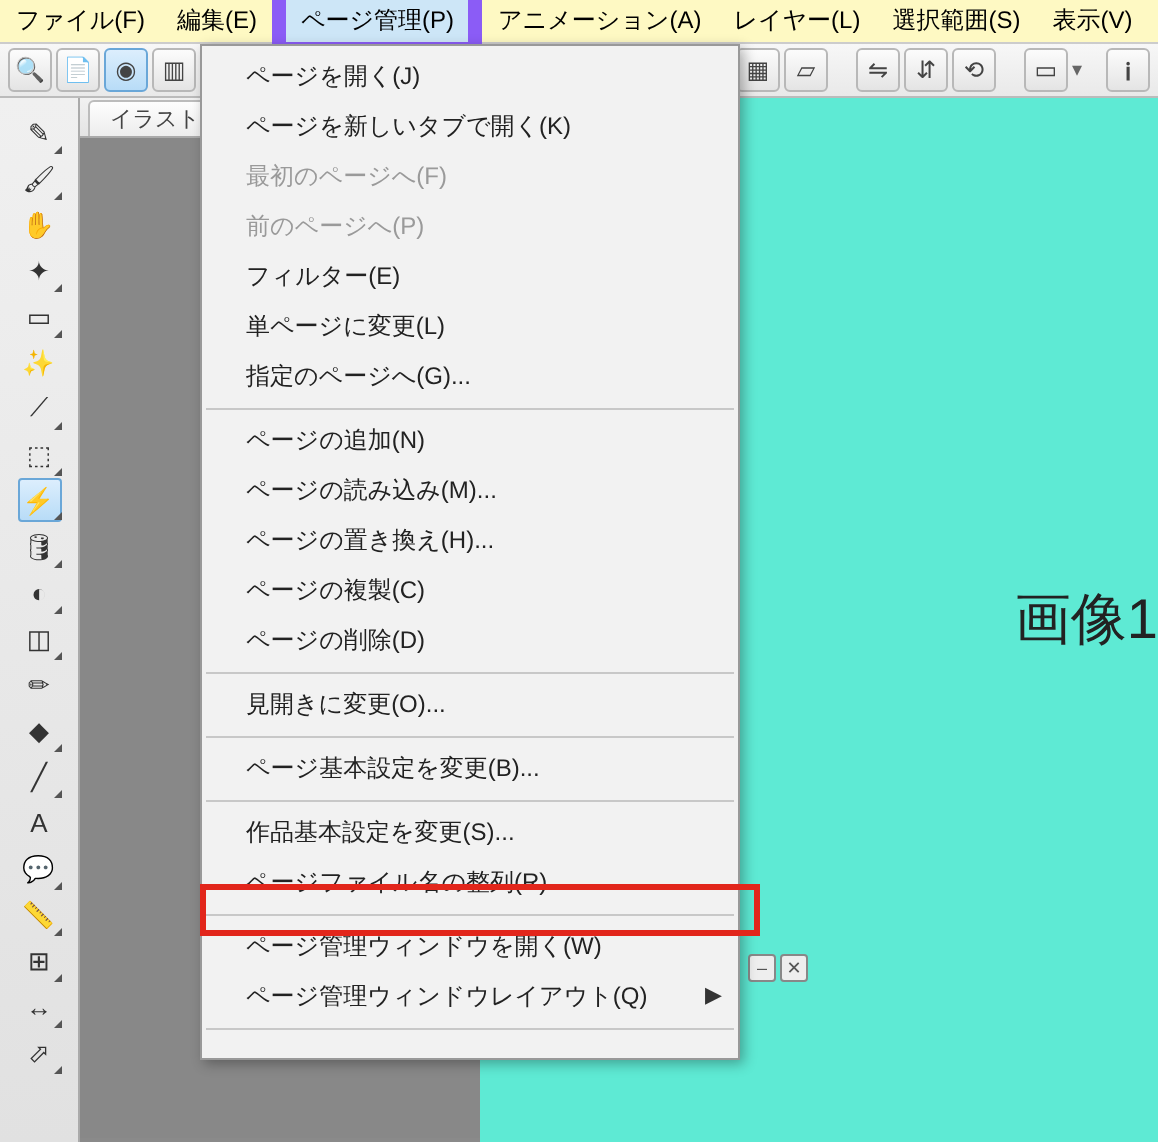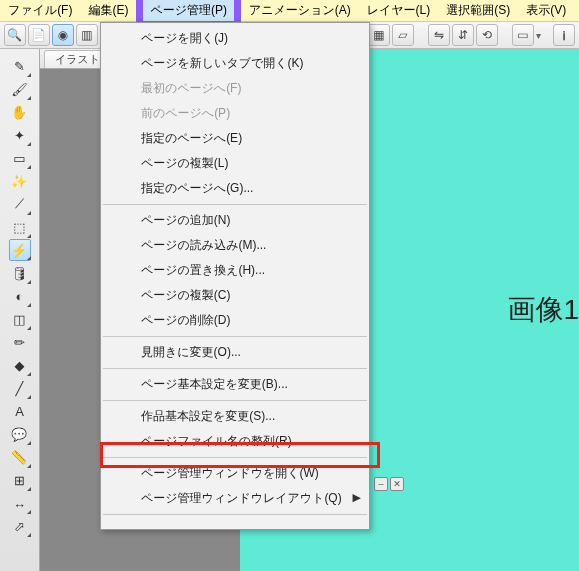--- a/index.html
+++ b/index.html
@@ -22,21 +22,21 @@
   .ltool { width: 20px; height: 22px; display:flex; align-items:center; justify-content:center; font-size:13px; color:#333; position: relative; }
   .ltool.active { background: linear-gradient(#dceefd,#b8dcf7); border:1px solid #6aa7d8; border-radius:2px; width:22px; }
   .ltool .tri { position:absolute; right:-1px; bottom:0; width:0;height:0;border-left:4px solid transparent; border-bottom:4px solid #555; }
 
   .doc-tab-bar { position:absolute; top:0; left:40px; height:20px; background: linear-gradient(#f1f1f1,#e4e4e4); border-bottom:1px solid #aaa; padding-left:4px; width:200px; display:flex; align-items:center; font-size:11px; }
   .doc-tab { background: linear-gradient(#fefefe,#ededed); border:1px solid #bcbcbc; border-bottom:none; padding:2px 10px; border-radius:3px 3px 0 0; height:18px; display:flex; align-items:center; color:#444; }
 
   .canvas { position:absolute; top:20px; left:40px; width:200px; height:500px; background:#888; }
 
   .dropdown { position:absolute; top:-27px; left:100px; width:270px; background:#f2f2f2; border:1px solid #999; box-shadow:2px 2px 6px rgba(0,0,0,0.3); padding:3px 0; font-size:12px; }
-  .dropdown .dd-item { padding:4px 20px 4px 40px; color:#222; white-space:nowrap; position:relative; }
+  .dropdown .dd-item { padding:4px 20px 4px 22px; color:#222; white-space:nowrap; position:relative; }
   .dropdown .dd-item.disabled { color:#9a9a9a; }
   .dropdown .dd-item .arrow { position:absolute; right:8px; top:5px; font-size:11px; color:#333; }
   .dropdown hr { border:none; border-top:1px solid #c8c8c8; margin:3px 2px; }
 
   .highlight-box { position:absolute; border:3px solid #e2261b; pointer-events:none; }
 
   .right-panel { position:absolute; top:0; left:240px; right:0; bottom:0; background:#5eead4; display:flex; align-items:center; justify-content:flex-end; }
   .big-label { font-size:28px; color:#222; }
 
   .pal-bar { position:absolute; top:427px; left:374px; height:16px; display:flex; align-items:center; gap:2px; }
@@ -195,22 +195,22 @@
   <div class="pal-bar">
     <div class="pal-btn">–</div>
     <div class="pal-btn">✕</div>
   </div>
 
   <div class="dropdown">
     <div class="dd-item">ページを開く(J)</div>
     <div class="dd-item">ページを新しいタブで開く(K)</div>
     <div class="dd-item disabled">最初のページへ(F)</div>
     <div class="dd-item disabled">前のページへ(P)</div>
-    <div class="dd-item">指定のページへ(E)</div>
-    <div class="dd-item">ページの複製(L)</div>
+    <div class="dd-item">フィルター(E)</div>
+    <div class="dd-item">単ページに変更(L)</div>
     <div class="dd-item">指定のページへ(G)...</div>
     <hr>
     <div class="dd-item">ページの追加(N)</div>
     <div class="dd-item">ページの読み込み(M)...</div>
     <div class="dd-item">ページの置き換え(H)...</div>
     <div class="dd-item">ページの複製(C)</div>
     <div class="dd-item">ページの削除(D)</div>
     <hr>
     <div class="dd-item">見開きに変更(O)...</div>
     <hr>

